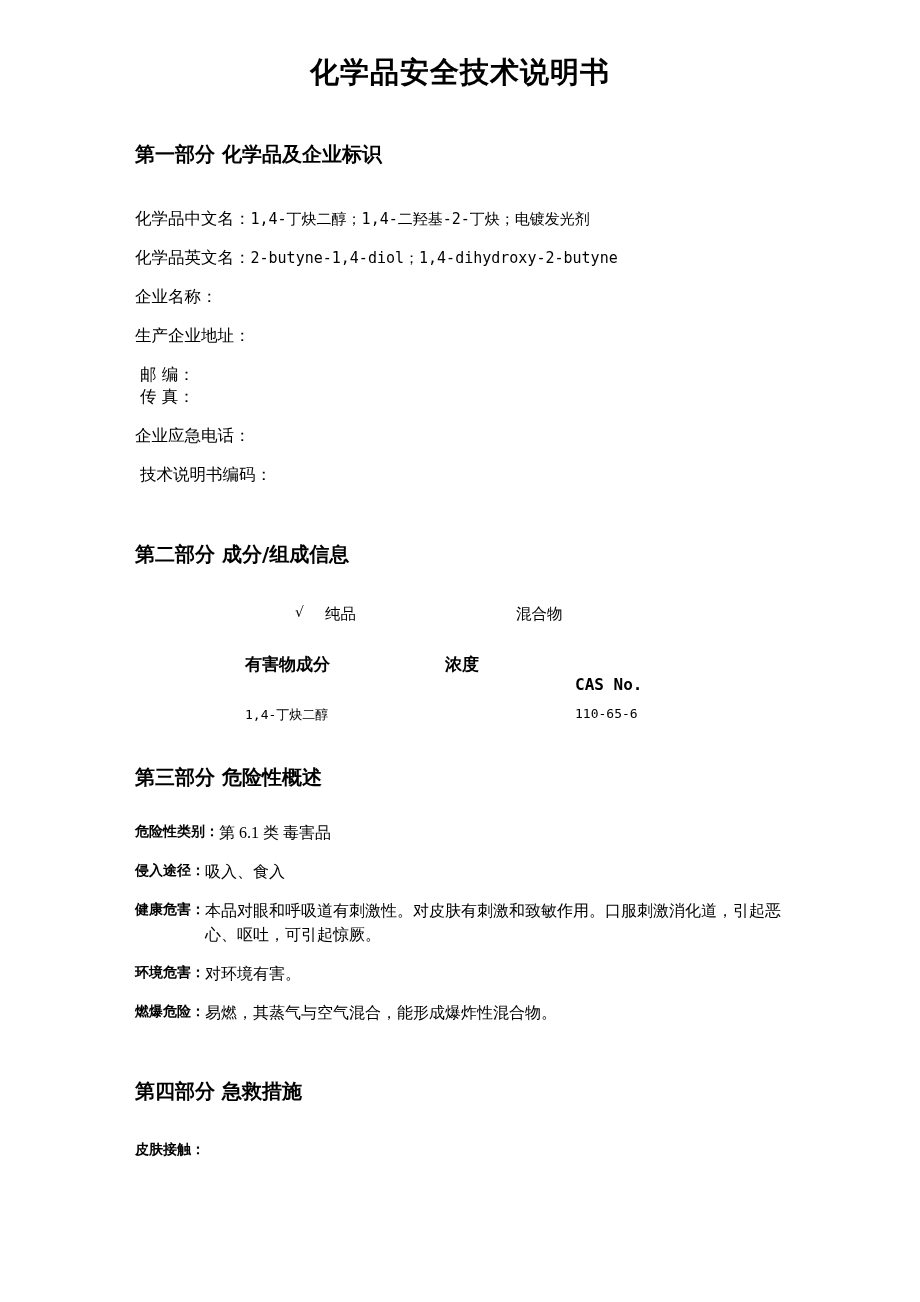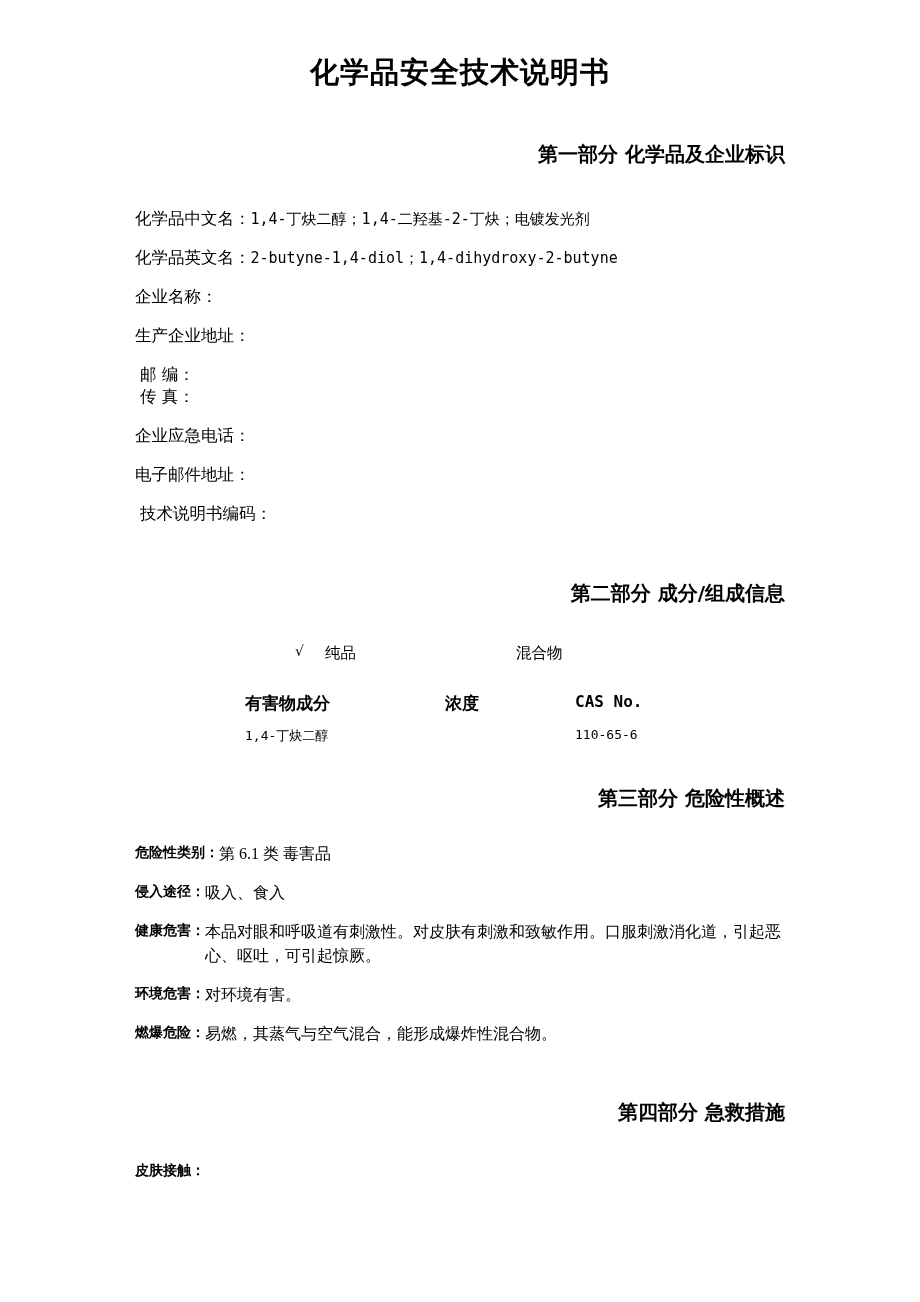--- a/index.html
+++ b/index.html
@@ -24,21 +24,21 @@
   }
   .doc-title {
     text-align: center;
     font-size: 29px;
     font-weight: bold;
     letter-spacing: 1px;
     margin-top: 53px;
     font-family: Liberation Mono, monospace;
   }
   .section-title {
-    text-align: right;
+    text-align: left;
     font-size: 20px;
     font-weight: bold;
     font-family: "DejaVu Sans", "Liberation Sans", sans-serif;
   }
   .sec1-title { margin-top: 48px; }
   .sec2-title { margin-top: 55px; }
   .sec3-title { margin-top: 40px; }
   .sec4-title { margin-top: 52px; }
 
   .field-line {
@@ -84,20 +84,21 @@
     font-weight: bold;
     font-size: 17px;
     font-family: "DejaVu Sans", "Liberation Sans", sans-serif;
     padding-left: 110px;
   }
   .comp-header .c1 { width: 200px; }
   .comp-header .c2 { width: 130px; }
   .comp-header .c3 {
     font-family: "DejaVu Sans Mono", "Liberation Mono", monospace;
     font-size: 16px;
+    margin-top: 22px;
   }
   .comp-row {
     margin-top: 12px;
     display: flex;
     font-size: 13px;
     font-family: "DejaVu Sans Mono", "Liberation Mono", monospace;
     padding-left: 110px;
   }
   .comp-row .c1 { width: 200px; }
   .comp-row .c2 { width: 130px; }
@@ -151,23 +152,20 @@
       <span class="left">
         <span class="lbl-cn">邮  编：</span><span class="mono"></span>
       </span>
       <span>
         <span class="lbl-cn">传  真：</span><span class="mono"></span>
       </span>
     </div>
     <div class="field-line">
       <span class="lbl-cn">企业应急电话：</span><span class="mono"></span>
     </div>
-    <div class="field-line">
-      <span class="lbl-cn">电子邮件地址：</span><span class="mono"></span>
-    </div>
     <div class="field-line indent-1">
       <span class="lbl-cn">技术说明书编码：</span><span class="mono"></span>
     </div>
   </div>
 
   <div class="section-title sec2-title">第二部分  成分/组成信息</div>
 
   <div class="purity-row">
     <span class="chk">√</span>
     <span class="pure-label">纯品</span>

